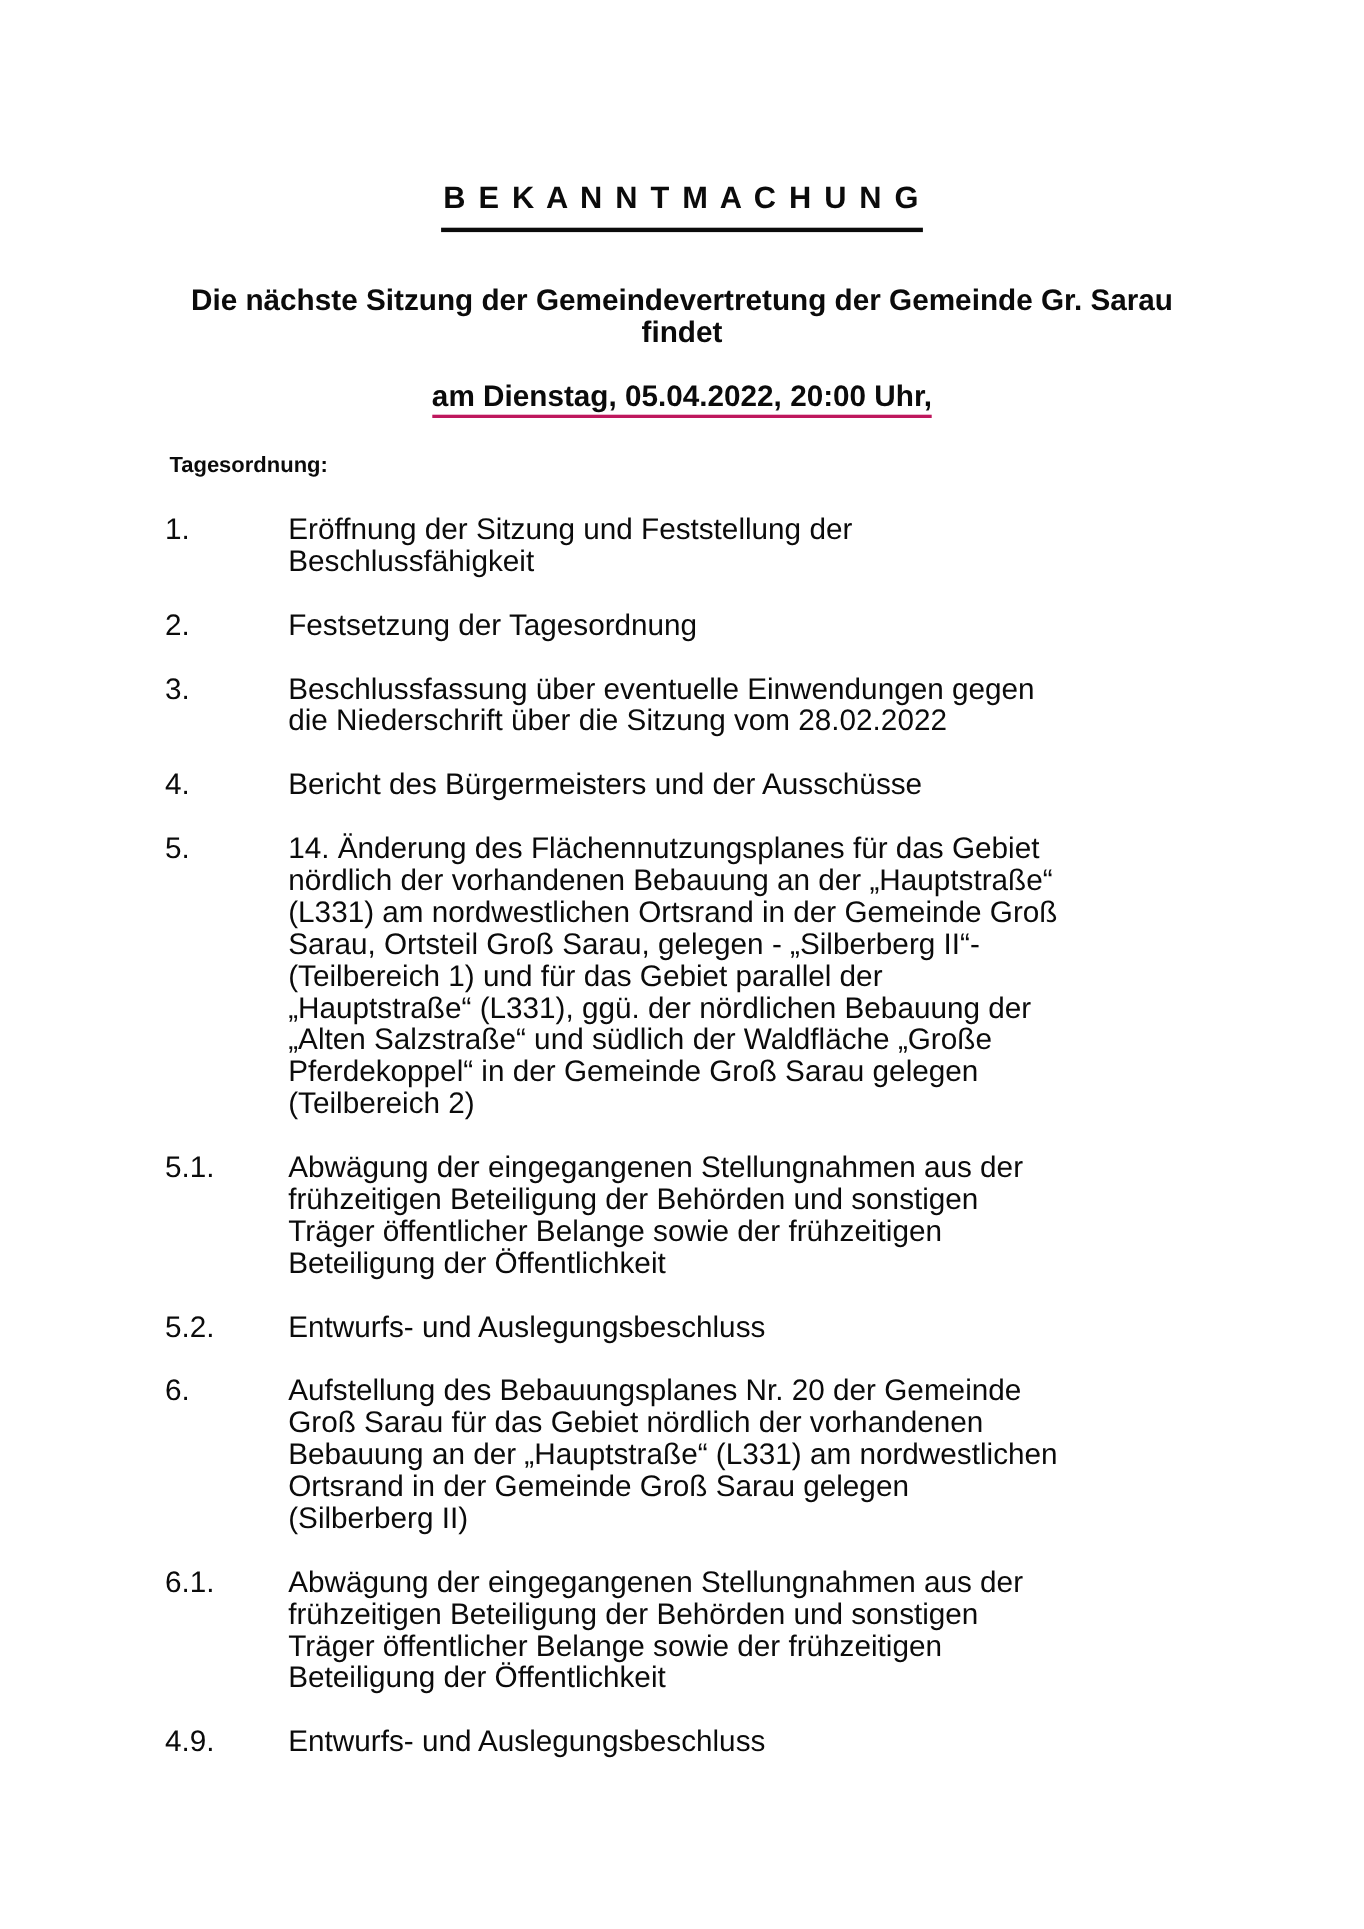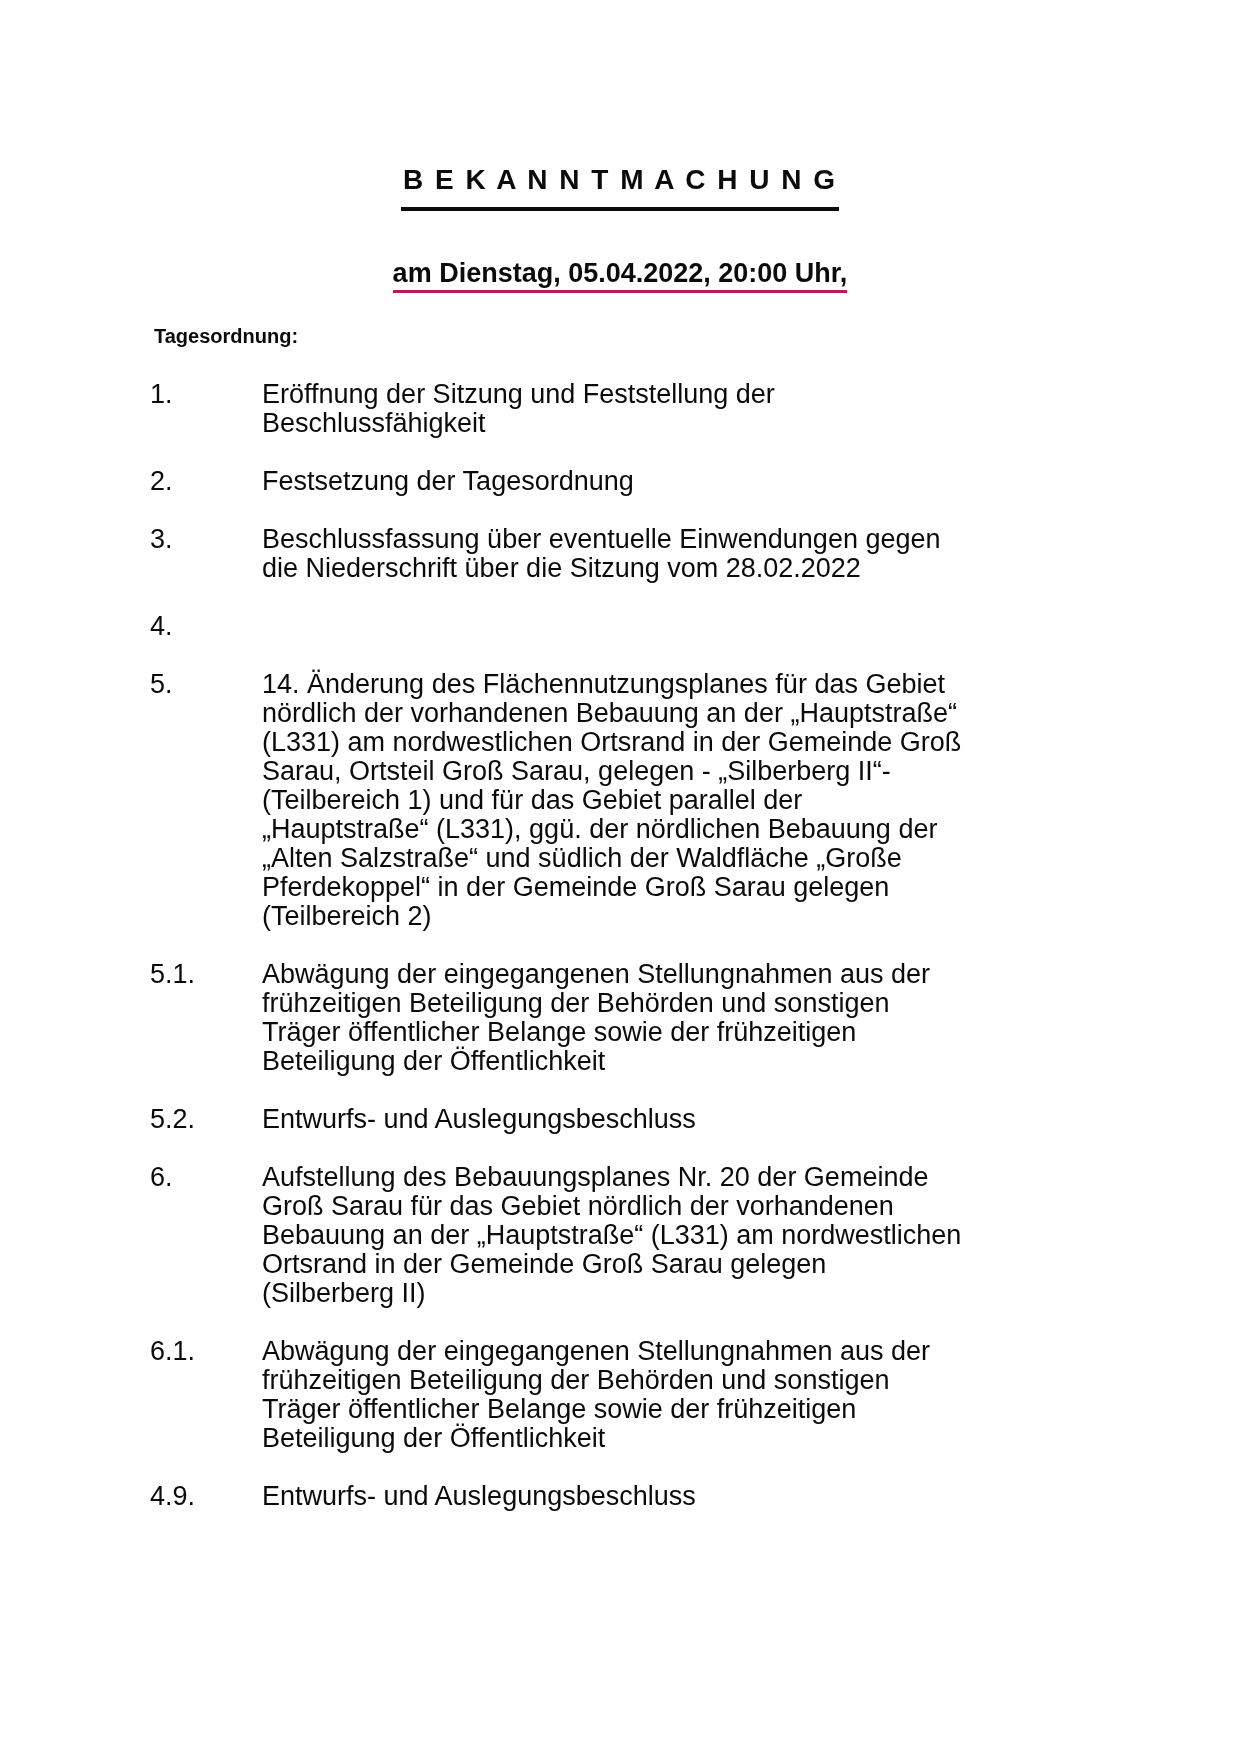--- a/index.html
+++ b/index.html
@@ -73,20 +73,21 @@
 </style>
 </head>
 <body>
 
 <div class="doc">
 
   <div class="title-wrap">
     <span class="doc-title">B E K A N N T M A C H U N G</span>
   </div>
 
+  <p class="intro-line">Die nächste Sitzung der Gemeindevertretung der Gemeinde Gr. Sarau findet</p>
 
   <p class="intro-line"><span class="underlined">am Dienstag, 05.04.2022, 20:00 Uhr,</span></p>
 
 
   <p class="agenda-heading">Tagesordnung:</p>
 
   <div class="agenda-row">
     <div class="agenda-num">1.</div>
     <div class="agenda-text">Eröffnung der Sitzung und Feststellung der
 Beschlussfähigkeit</div>
@@ -98,20 +99,21 @@
   </div>
 
   <div class="agenda-row">
     <div class="agenda-num">3.</div>
     <div class="agenda-text">Beschlussfassung über eventuelle Einwendungen gegen
 die Niederschrift über die Sitzung vom 28.02.2022</div>
   </div>
 
   <div class="agenda-row">
     <div class="agenda-num">4.</div>
+    <div class="agenda-text">Bericht des Bürgermeisters und der Ausschüsse</div>
   </div>
 
   <div class="agenda-row">
     <div class="agenda-num">5.</div>
     <div class="agenda-text">14. Änderung des Flächennutzungsplanes für das Gebiet
 nördlich der vorhandenen Bebauung an der „Hauptstraße“
 (L331) am nordwestlichen Ortsrand in der Gemeinde Groß
 Sarau, Ortsteil Groß Sarau, gelegen - „Silberberg II“-
 (Teilbereich 1) und für das Gebiet parallel der
 „Hauptstraße“ (L331), ggü. der nördlichen Bebauung der

